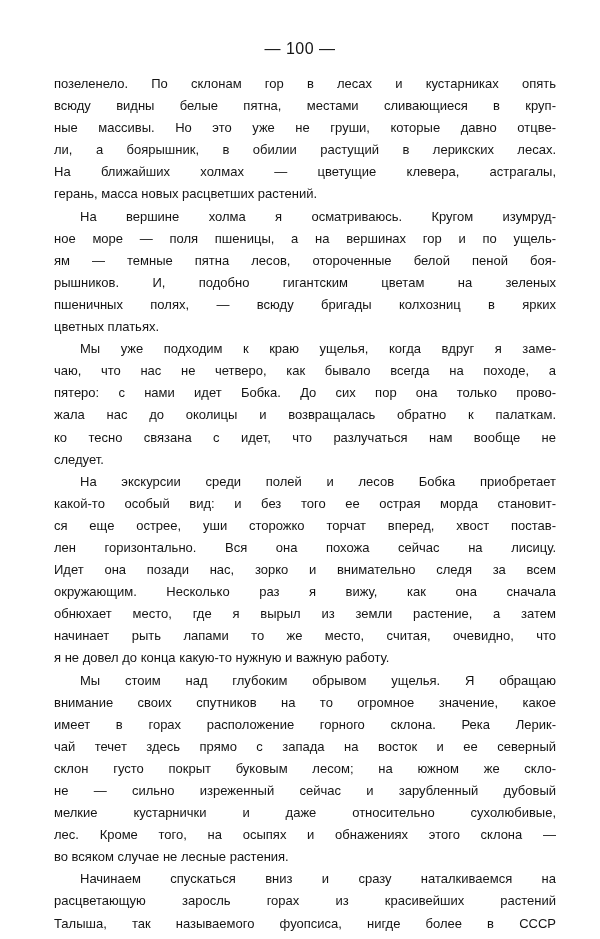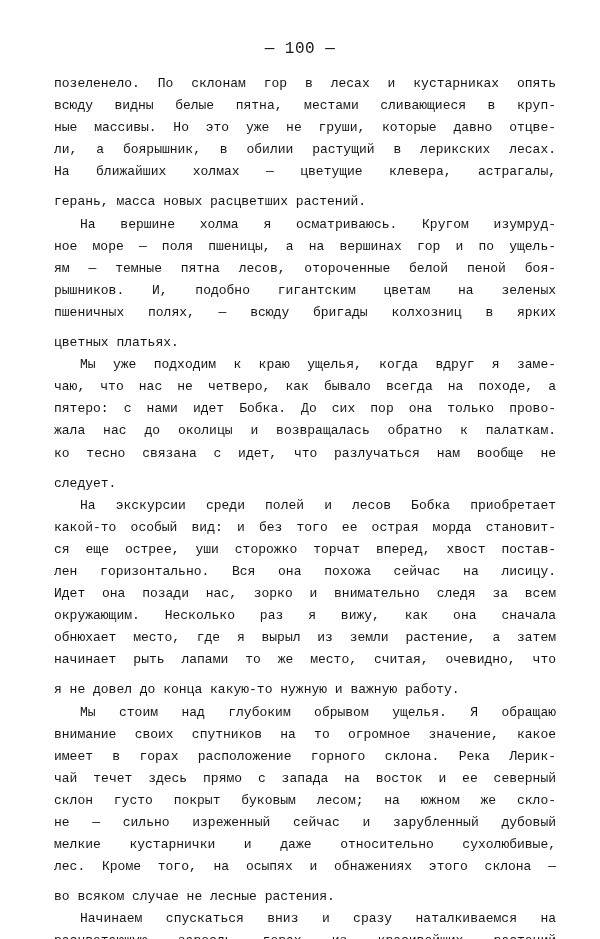--- a/index.html
+++ b/index.html
@@ -1,34 +1,34 @@
 <!DOCTYPE html>
 <html><head>
 <meta charset="utf-8">
 <style>
   html, body { margin: 0; padding: 0; background: #ffffff; }
   body { width: 600px; height: 939px; position: relative; overflow: hidden; }
   .page {
     position: absolute; left: 0; top: 0; width: 600px; height: 939px;
-    font-family: Liberation Mono, monospace;
+    font-family: Liberation Sans, sans-serif;
     color: #141414;
   }
   .page-number {
     position: absolute; top: 40px; left: 0; width: 600px; text-align: center;
     font-size: 16px; letter-spacing: 0.5px;
   }
   .text {
     position: absolute; top: 73px; left: 54px; width: 502px;
   }
   .line {
     display: block; height: 22.1px; line-height: 22.1px;
     font-size: 13px; white-space: nowrap;
     text-align: justify; text-align-last: justify;
   }
-  .line.last { text-align-last: left; margin-top: 8px; }
+  .line.last { text-align-last: left; }
   .line.indent { padding-left: 26px; }
 </style>
 </head>
 <body>
 
 <div class="page">
   <div class="page-number">— 100 —</div>
   <div class="text" id="body-text">
       <div>
         <span class="line">позеленело. По склонам гор в лесах и кустарниках опять</span>

